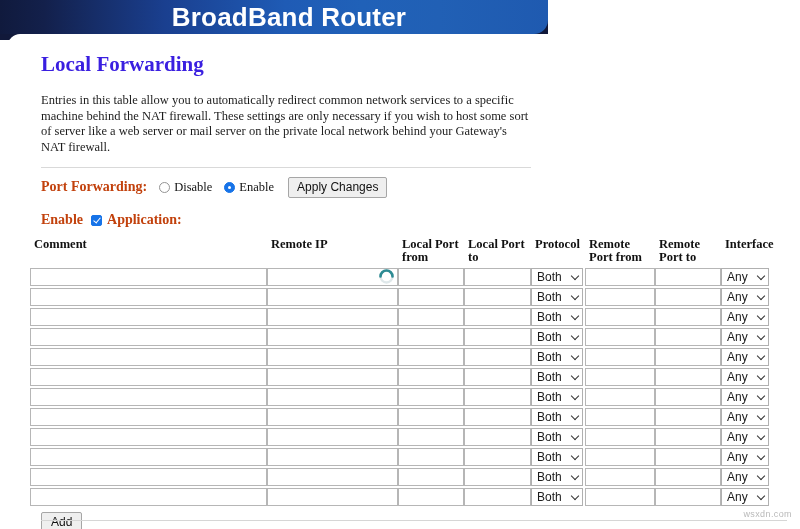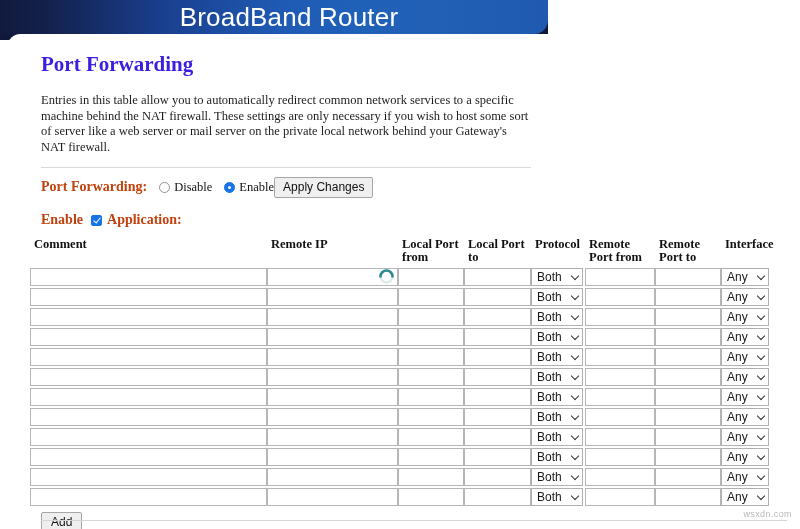--- a/index.html
+++ b/index.html
@@ -41,21 +41,21 @@
     background: linear-gradient(to right, #101a3d 0%, #13204b 8%, #1a3f8f 30%, #1f5bb5 52%, #2061b8 66%, #2160b5 80%, #1f5ab0 100%);
     border-bottom-right-radius: 14px;
     display: flex;
     align-items: center;
     justify-content: center;
   }
   .header-title {
     color: #ffffff;
     font-family: "Liberation Sans", sans-serif;
     font-size: 26px;
-    font-weight: normal;
+    font-weight: bold;
     letter-spacing: 0.2px;
     padding-left: 30px;
   }
 
   
   .panel {
     position: absolute;
     left: 8px;
     top: 34px;
     width: 792px;
@@ -132,20 +132,21 @@
     color: #111;
   }
   .btn {
     font-family: "Liberation Sans", sans-serif;
     font-size: 12px;
     color: #111;
     background: #efefef;
     border: 1px solid #a6a6a6;
     border-radius: 2px;
     padding: 2px 8px 3px 8px;
+    margin-left: 14px;
     line-height: 14px;
     cursor: default;
   }
 
   .checkbox {
     width: 11px;
     height: 11px;
     box-sizing: border-box;
     background: #1673e8;
     border: 1px solid #1673e8;
@@ -301,21 +302,21 @@
 <body>
 
 <div class="backdrop"></div>
 <div class="backdrop-dark"></div>
 <div class="header-band">
   <div class="header-title">BroadBand Router</div>
 </div>
 
 <div class="panel">
 
-  <div class="page-title">Port Forwarding</div>
+  <div class="page-title">Local Forwarding</div>
 
   <div class="description">Entries in this table allow you to automatically redirect common network services to a specific machine behind the NAT firewall. These settings are only necessary if you wish to host some sort of server like a web server or mail server on the private local network behind your Gateway's NAT firewall.</div>
 
   <div class="hr"></div>
 
   <div class="control-row">
     <span class="lbl-bold">Port Forwarding:</span>
     <span class="radio"></span>
     <span class="radio-text">Disable</span>
     <span class="radio checked"></span>

